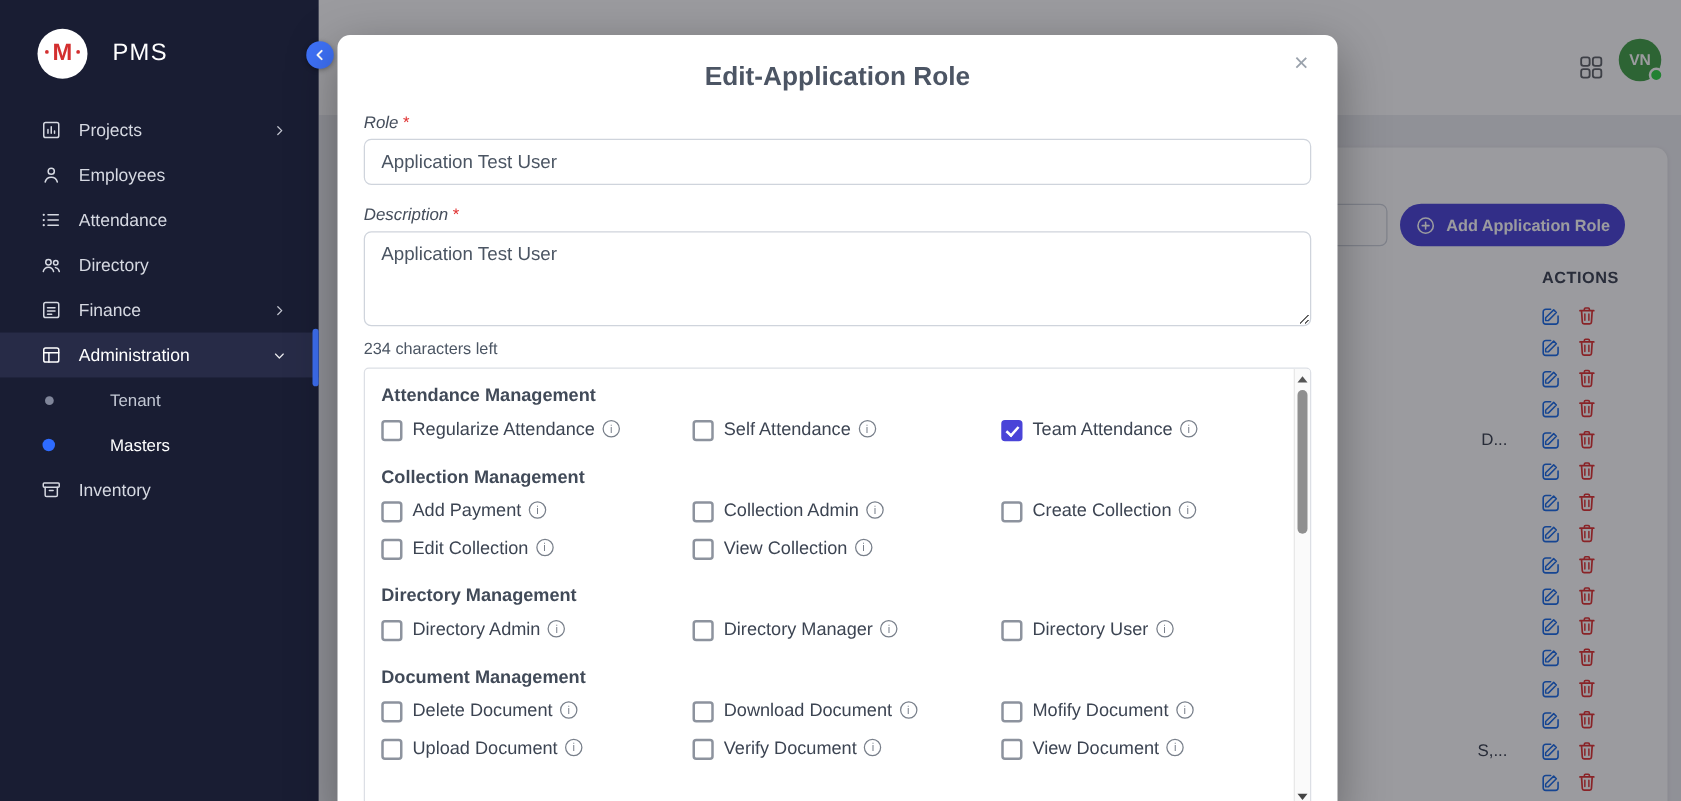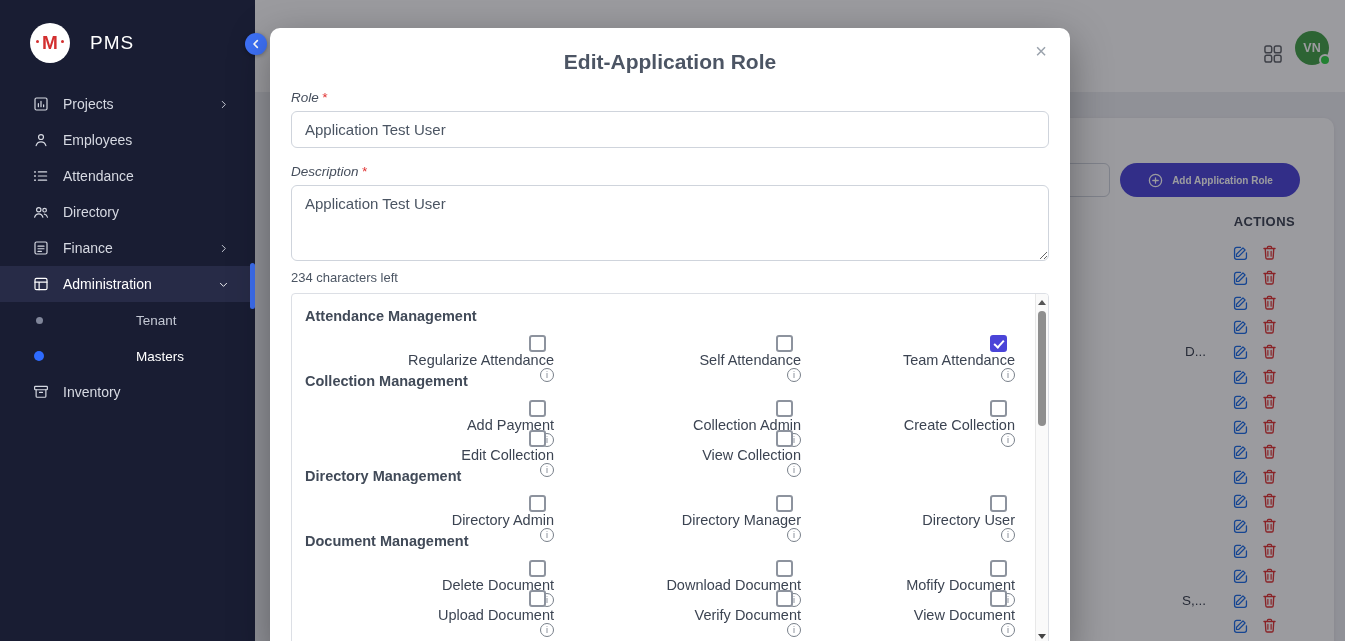--- a/index.html
+++ b/index.html
@@ -21,34 +21,34 @@
   .nav-icon { width:18px; height:18px; margin-right:13px; display:flex; flex:none; }
   .nav-icon svg { width:18px; height:18px; }
   .nav-label { font-size:14px; flex:1; white-space:nowrap; }
   .nav-chevron { width:15px; height:15px; opacity:.9; display:flex; }
   .nav-chevron svg { width:15px; height:15px; }
 
   .sub-item { display:flex; align-items:center; height:36px; padding-left:34px; color:#c3c8d4; cursor:pointer; }
   .sub-bullet-wrap { width:10px; display:flex; justify-content:center; margin-right:44px; }
   .sub-bullet { width:7px; height:7px; border-radius:50%; background:#80869a; }
   .sub-item.active .sub-bullet { background:#2e6bff; width:10px; height:10px; }
-  .sub-label { font-size:13.5px;margin-left:48px; }
+  .sub-label { font-size:13.5px; }
   .sub-item.active .sub-label { color:#fff; }
 
   
   .topbar { position:absolute; left:255px; top:0; right:0; height:92px; background:#fff; }
   .topbar-right { position:absolute; right:16px; top:31px; display:flex; align-items:flex-end; gap:11px; }
   .grid-icon { color:#5f6368; display:flex; cursor:pointer; }
   .grid-icon svg { width:22px; height:22px; }
   .avatar { position:relative; width:34px; height:34px; border-radius:50%; background:var(--avatar-green,#43a047); color:#fff; font-size:12.5px; font-weight:700; display:flex; align-items:center; justify-content:center; cursor:pointer; }
   .avatar-dot { position:absolute; right:-2px; bottom:-1px; width:12px; height:12px; background:#2fd344; border:2px solid #fff; border-radius:50%; }
 
   .card { position:absolute; left:300px; top:118px; right:11px; height:545px; background:#fff; border-radius:10px; box-shadow:0 1px 4px rgba(0,0,0,.08); }
   .search-box { position:absolute; left:530px; top:45px; width:280px; height:34px; border:1px solid #cfd4dc; border-radius:6px; background:#fff; }
-  .add-btn { position:absolute; left:820px; top:45px; width:180px; height:34px; border:none; border-radius:17px; background:var(--accent,#4a44d8); color:#fff; font-size:10px; font-weight:600; display:flex; align-items:center; justify-content:center; gap:8px; cursor:pointer; font-family:inherit; }
+  .add-btn { position:absolute; left:820px; top:45px; width:180px; height:34px; border:none; border-radius:17px; background:var(--accent,#4a44d8); color:#fff; font-size:13px; font-weight:600; display:flex; align-items:center; justify-content:center; gap:8px; cursor:pointer; font-family:inherit; }
   .add-btn svg { width:17px; height:17px; flex:none; }
   .actions-header { position:absolute; top:96px; right:39px; font-size:13px; font-weight:700; color:#3b4252; letter-spacing:.4px; }
   .t-rows { position:absolute; top:122px; left:0; right:0; }
   .t-row { height:24.85px; display:flex; align-items:center; justify-content:flex-end; padding-right:56px; }
   .row-text { font-size:13.5px; color:#39404e; margin-right:26px; }
   .t-row .icon-btn { display:flex; cursor:pointer; }
   .t-row svg { width:17px; height:17px; }
   .edit-icon { color:var(--edit-blue,#1a6ce8); margin-right:12px; }
   .trash-icon { color:var(--delete-red,#e03131); }
 
@@ -65,21 +65,21 @@
   .req { color:#e03131; margin-left:3px; }
   .text-input { width:100%; height:37px; border:1px solid #cfd4dc; border-radius:6px; font-size:15px; color:#4b5563; padding:0 13px; font-family:inherit; background:#fff; outline:none; }
   .text-area { width:100%; height:76px; border:1px solid #cfd4dc; border-radius:6px; font-size:15px; color:#4b5563; padding:9px 13px; font-family:inherit; background:#fff; outline:none; }
   .char-count { text-align:left; font-size:13px; color:#4b5563; margin-top:5px; }
 
   .perm-box { position:relative; margin-top:8px; border:1px solid #dcdfe5; border-radius:4px; height:352px; overflow:hidden; }
   .perm-scroll { position:absolute; top:0; left:0; right:13px; bottom:0; padding:2px 20px 0 13px; overflow:hidden; }
   .perm-group-title { font-size:14.5px; font-weight:700; color:#414a58; margin:21px 0 11px; }
   .perm-group:first-child .perm-group-title { margin-top:12px; }
   .perm-grid { display:grid; grid-template-columns:249px 247px 1fr; row-gap:13px; }
-  .perm-item { display:flex; align-items:flex-end; height:17px; cursor:pointer;flex-direction:column; }
+  .perm-item { display:flex; align-items:flex-start; height:17px; cursor:pointer; }
   .checkbox { width:17px; height:17px; border:2px solid #8d939e; border-radius:3px; margin-right:8px; background:#fff; flex:none; position:relative; }
   .checkbox.checked { background:var(--accent,#4a44d8); border-color:var(--accent,#4a44d8); }
   .checkbox.checked::after { content:""; position:absolute; left:4px; top:0.5px; width:4px; height:8px; border:solid #fff; border-width:0 2px 2px 0; transform:rotate(42deg); }
   .perm-label { font-size:14.5px; color:#3c4452; white-space:nowrap; }
   .info-icon { width:14px; height:14px; border:1px solid #787f8a; border-radius:50%; color:#787f8a; font-size:9px; line-height:12px; text-align:center; margin-left:6px; flex:none; }
 
   .perm-scrollbar { position:absolute; top:0; right:0; bottom:0; width:13px; background:#fafafa; border-left:1px solid #e8e8e8; }
   .scroll-btn { position:absolute; left:0; width:12px; height:14px; display:flex; align-items:center; justify-content:center; cursor:pointer; }
   .scroll-btn.up { top:1px; } .scroll-btn.down { bottom:1px; }
   .tri-up { width:0; height:0; border-left:4px solid transparent; border-right:4px solid transparent; border-bottom:5px solid #555; }

